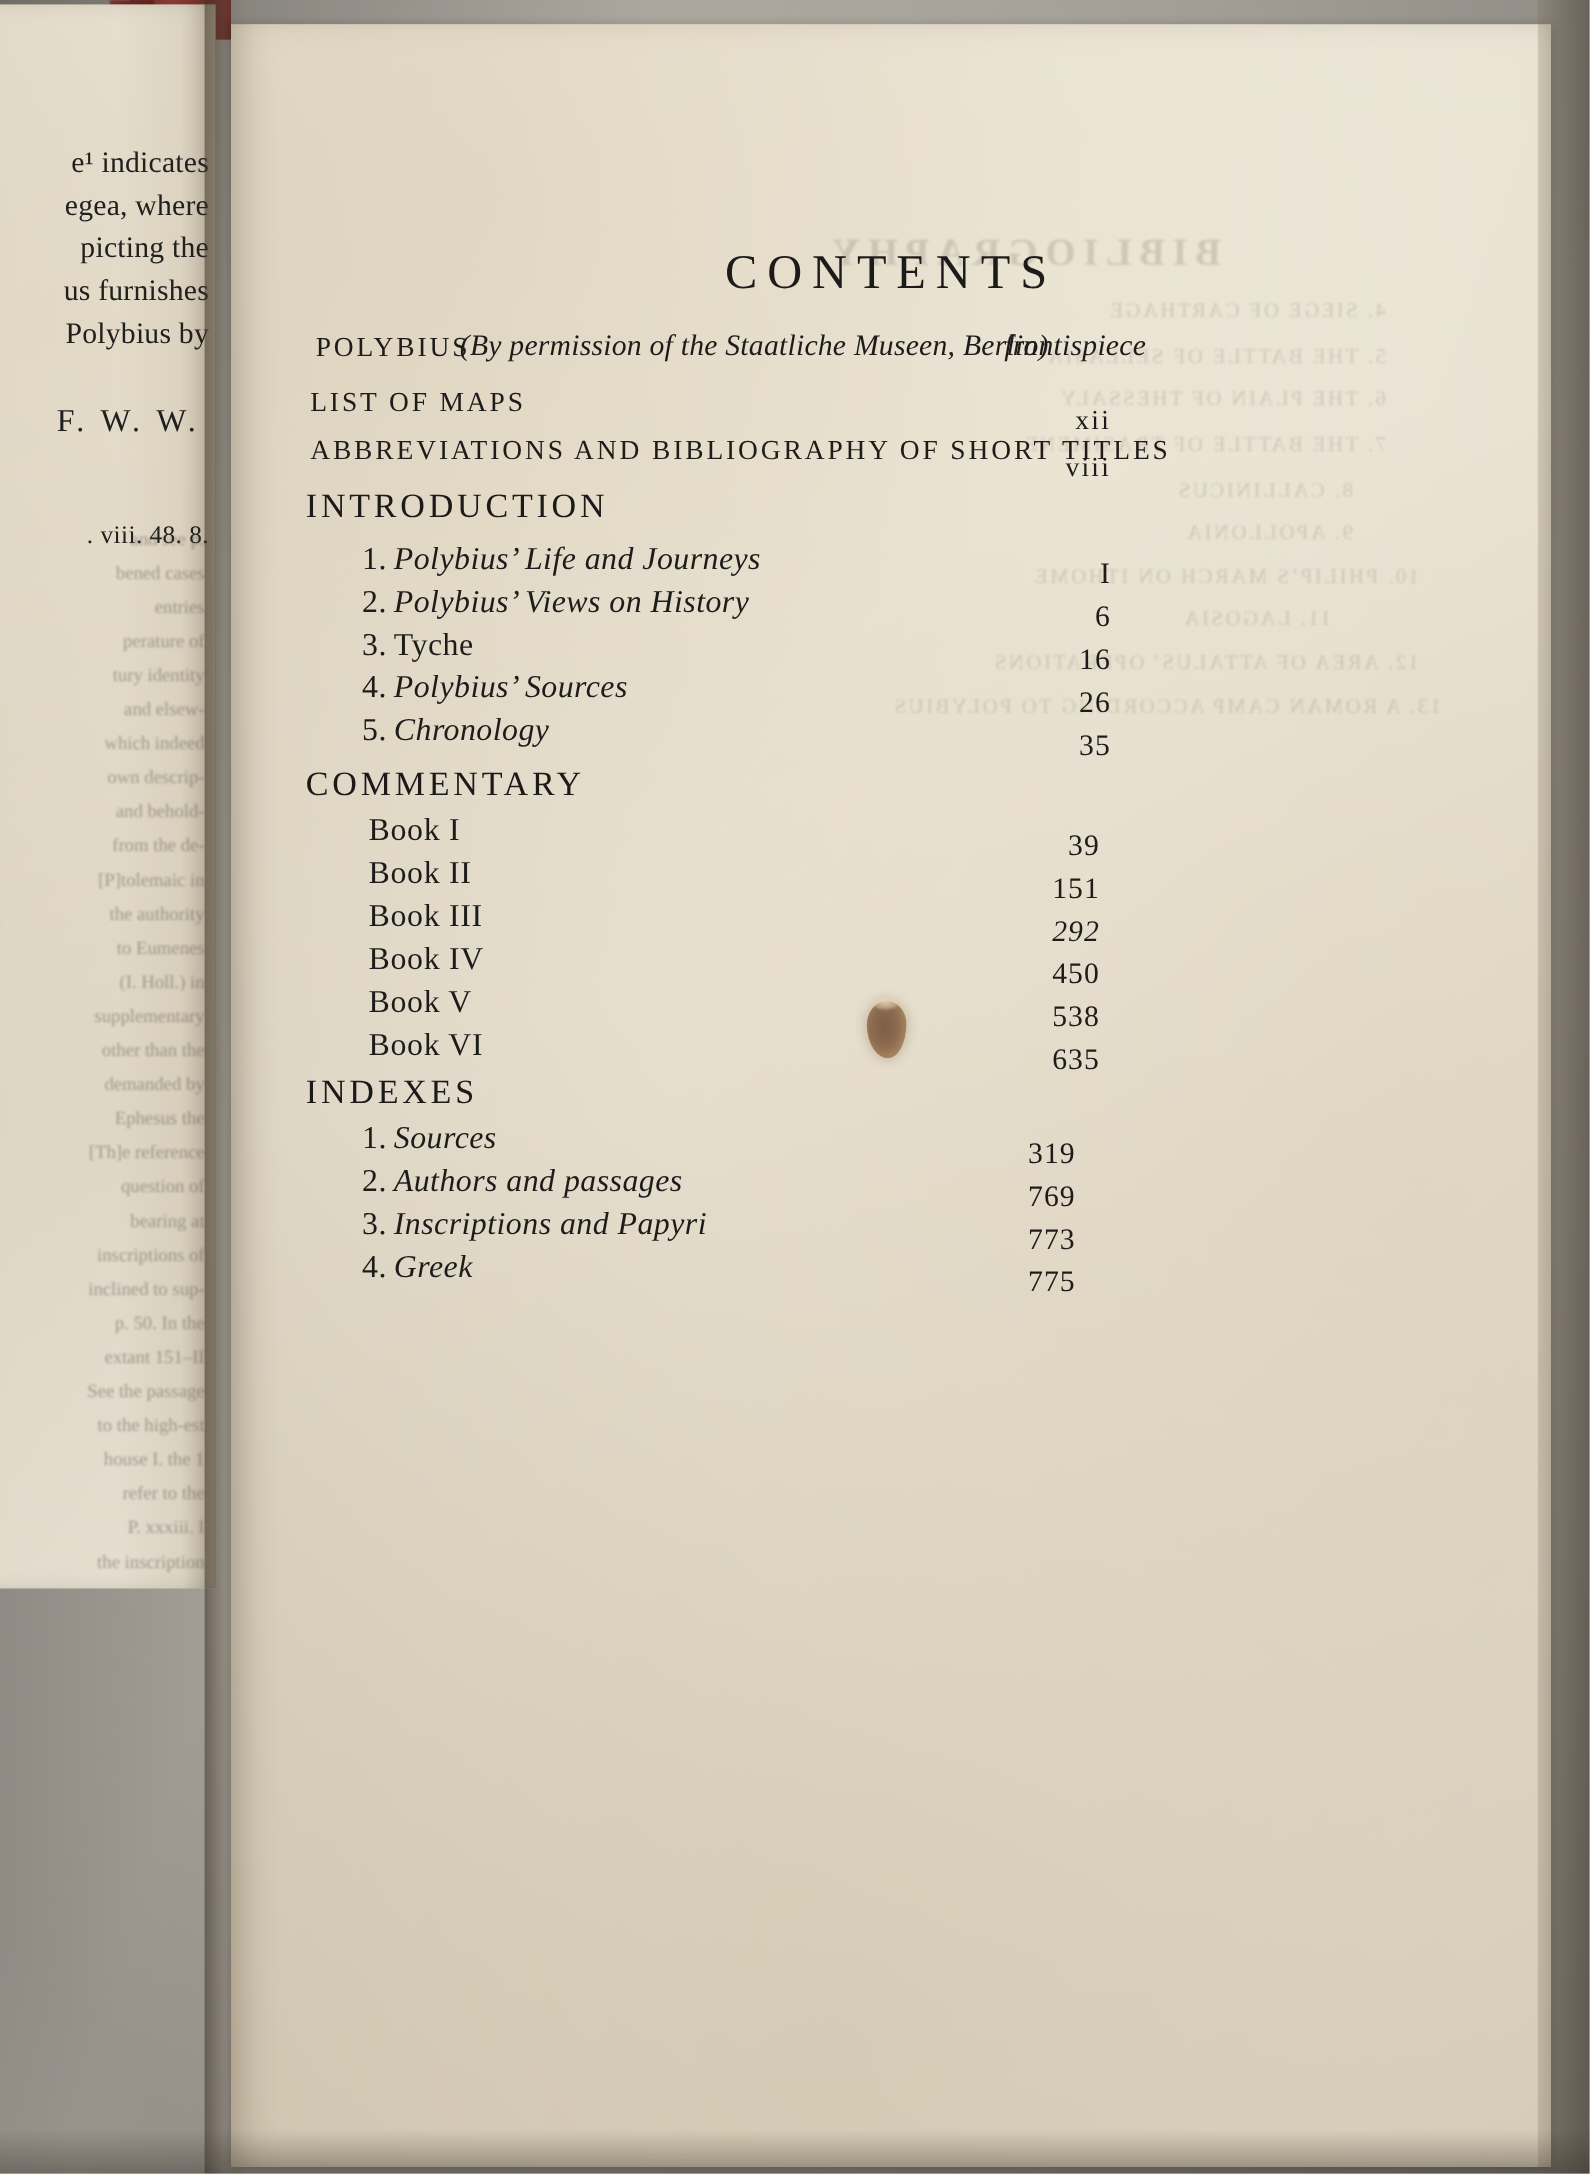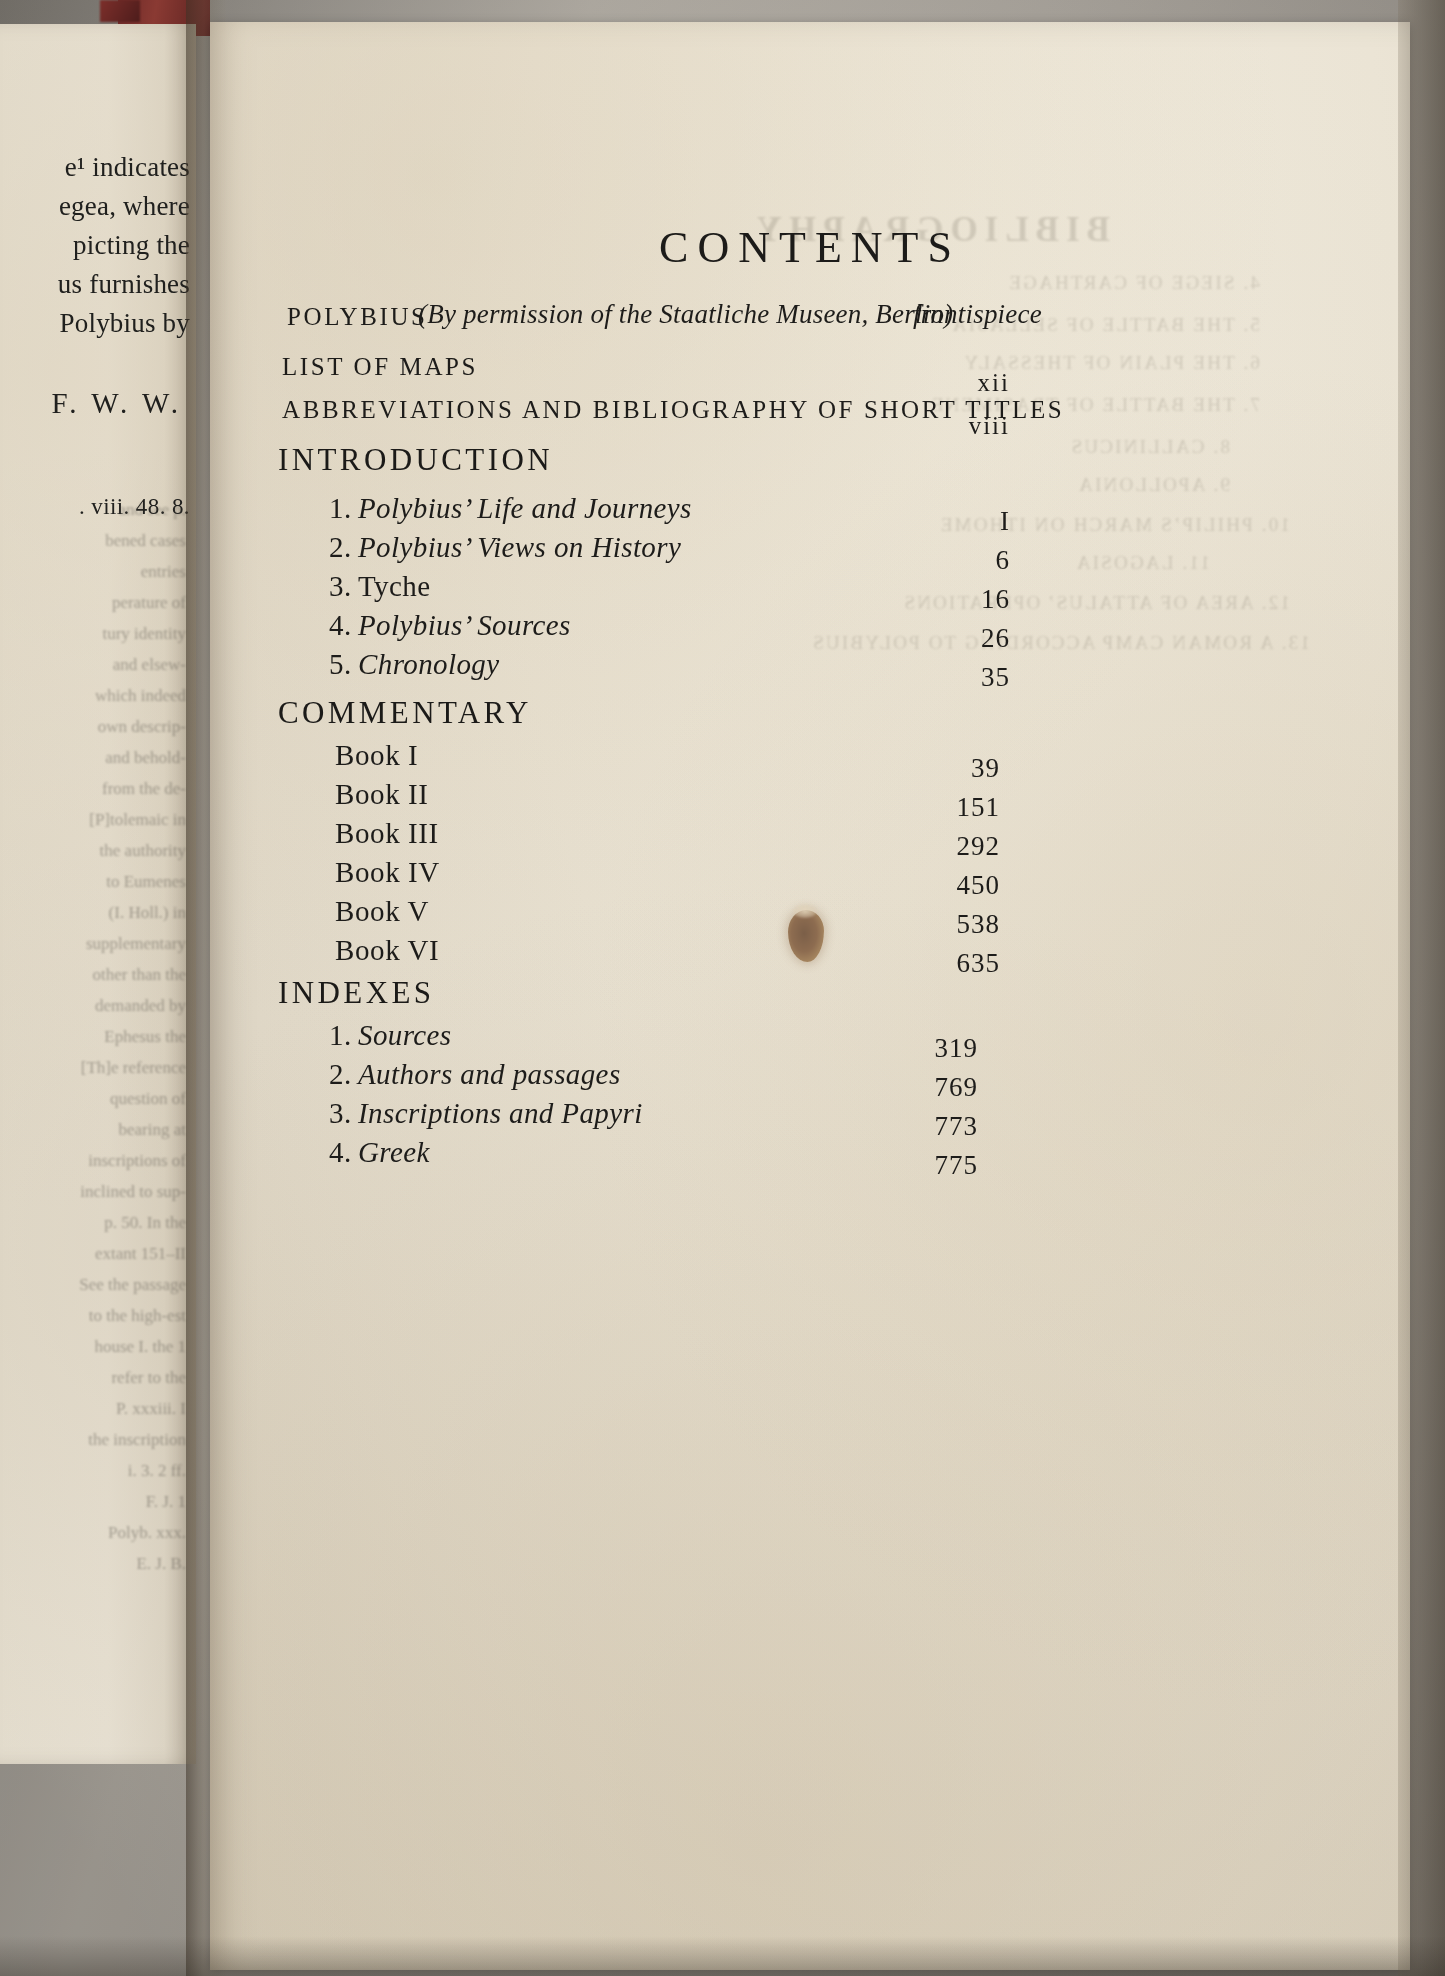--- a/index.html
+++ b/index.html
@@ -27,21 +27,21 @@
     filter:blur(.4px);
   }
   #cloth2{
     position:absolute;left:100px;top:0;width:40px;height:22px;
     background:linear-gradient(120deg,#7d2f2b,#4d1c1b);
     filter:blur(1px);
   }
 
   
   #verso{
-    position:absolute;left:0;top:24px;width:196px;height:1740px;
+    position:absolute;left:0;top:4px;width:196px;height:1440px;
     background:linear-gradient(90deg,#e6e0d2 0%,#e9e3d6 55%,#ded7c8 84%,#b9b0a0 100%);
     box-shadow:inset -14px 0 22px -10px rgba(90,80,66,.55);
     overflow:hidden;
   }
   #verso .paper-tex{
     position:absolute;inset:0;
     background:
       radial-gradient(circle at 30% 20%, rgba(214,200,172,.35), transparent 60%),
       radial-gradient(circle at 70% 70%, rgba(198,184,158,.3), transparent 65%);
     pointer-events:none;
@@ -297,21 +297,21 @@
       <span class="page num" style="left:690px;top:14px;width:100px;">39</span>
     </div>
 
     <div class="row" style="top:756px;">
       <span class="label rom" style="left:125px;">Book II</span>
       <span class="page num" style="left:690px;top:14px;width:100px;">151</span>
     </div>
 
     <div class="row" style="top:795px;">
       <span class="label rom" style="left:125px;">Book III</span>
-      <span class="page num" style="left:690px;top:14px;width:100px;">292</span>
+      <span class="page num" style="left:690px;top:14px;width:100px;font-style:italic;">292</span>
     </div>
 
     <div class="row" style="top:834px;">
       <span class="label rom" style="left:125px;">Book IV</span>
       <span class="page num" style="left:690px;top:14px;width:100px;">450</span>
     </div>
 
     <div class="row" style="top:873px;">
       <span class="label rom" style="left:125px;">Book V</span>
       <span class="page num" style="left:690px;top:14px;width:100px;">538</span>

